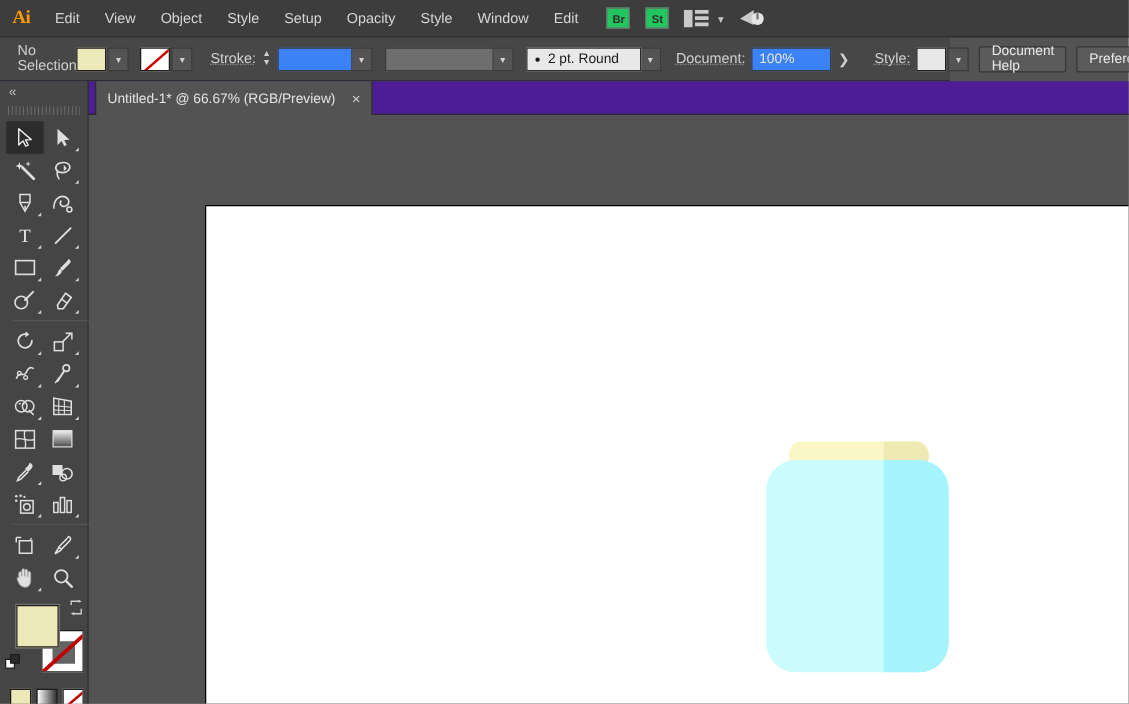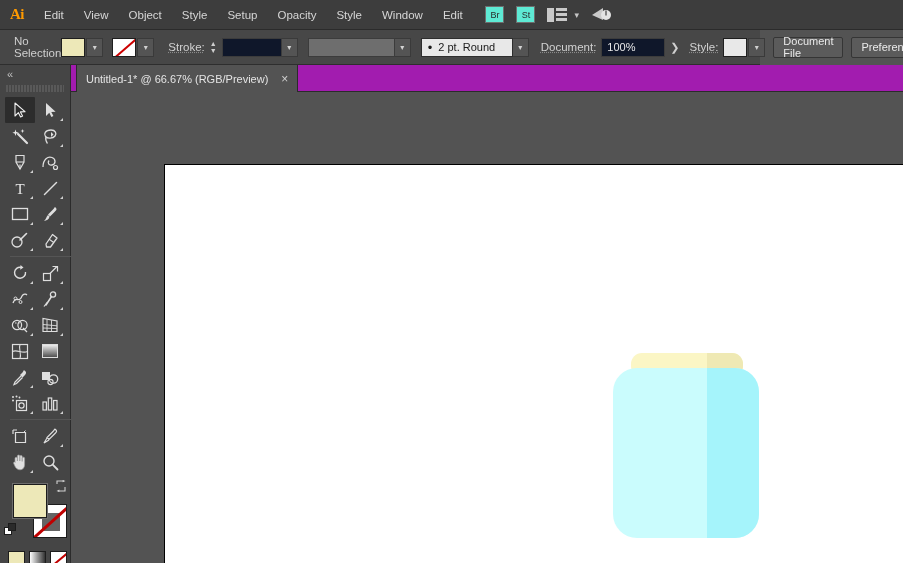--- a/index.html
+++ b/index.html
@@ -27,22 +27,22 @@
     font-family:"Liberation Serif", serif;
     letter-spacing:-0.5px;
   }
   .menu-item {
     padding:0 10px; height:30px; line-height:30px;
     color:#d6d6d6; font-size:11.5px; cursor:default; white-space:nowrap;
   }
   .menu-right { margin-left:auto; display:flex; align-items:center; padding-right:290px; }
   .sq-btn {
     width:19px; height:17px; margin:0 6px;
-    background:#5eead4; color:#2b2b2b;
-    font-size:9px; font-weight:normal;
+    background:#22c55e; color:#2b2b2b;
+    font-size:9px; font-weight:bold;
     display:flex; align-items:center; justify-content:center;
     border:1px solid #6e6e6e;
   }
   .arrange-ico { width:22px; height:16px; margin-left:6px; display:flex; align-items:center; }
   .chev { font-size:9px; color:#c6c6c6; margin-left:5px; }
   .stock-ico { margin-left:12px; width:22px; height:18px; display:flex; align-items:center; }
 
   
   .controlbar {
     position:absolute; top:30px; left:0; width:760px; height:35px;
@@ -70,37 +70,37 @@
   .none-swatch::after {
     content:""; position:absolute; left:-4px; top:8px;
     width:34px; height:2.4px; background:#cc0000;
     transform:rotate(-41deg);
   }
   .lbl { font-size:11.5px; color:#d2d2d2; text-decoration:underline dotted #8a8a8a; }
   .stepper { width:11px; height:19px; display:flex; flex-direction:column;
     justify-content:center; align-items:center; margin:0 3px; }
   .stepper span { font-size:7px; line-height:7px; color:#cfcfcf; }
   .field {
-    height:19px; background:#0f172a; border:1px solid #3c3c3c;
+    height:19px; background:#3b82f6; border:1px solid #3c3c3c;
     display:flex; align-items:center; padding:0 5px; color:#e8e8e8; font-size:11px;
   }
   .field-white { background:#e8e8e8; color:#1a1a1a; border:1px solid #2e2e2e; }
   .drop-arrow { width:16px; height:19px; background:#545454;
     display:flex; align-items:center; justify-content:center;
     font-size:8px; color:#d4d4d4; border:1px solid #3a3a3a; border-left:none; }
   .btn {
     height:21px; background:#5b5b5b; border:1px solid #353535;
     border-radius:2px; padding:0 9px; color:#eaeaea; font-size:11px;
     display:flex; align-items:center; margin-left:8px;
   }
 
   
   .tabbar {
     position:absolute; top:65px; left:0; width:903px; height:27px;
-    background:#a21caf; border-bottom:1px solid #2b2b2b;
+    background:#4c1d95; border-bottom:1px solid #2b2b2b;
   }
   .doc-tab {
     position:absolute; left:76px; top:0; height:27px;
     background:#535353;
     display:flex; align-items:center; padding:0 9px;
     border-right:1px solid #2b2b2b; border-left:1px solid #2b2b2b;
   }
   .doc-tab-title { font-size:11px; color:#e4e4e4; }
   .doc-tab-close { margin-left:13px; font-size:12px; color:#d0d0d0; line-height:1; }
 
@@ -249,27 +249,27 @@
       </div>
       <div class="drop-arrow">▾</div>
     </div>
 
     <div style="margin-left:12px;display:flex;align-items:center;">
       <span class="lbl">Document:</span>
       <div class="field" style="width:64px;margin-left:5px;">100%</div>
       <span style="margin-left:5px;font-size:11px;color:#d0d0d0;">❯</span>
     </div>
 
-    <div style="margin-left:10px;display:flex;align-items:center;">
+    <div style="margin-left:20px;display:flex;align-items:center;">
       <span class="lbl">Style:</span>
       <div class="swatch-box" style="background:#e8e8e8;margin-left:5px;"></div>
       <div class="swatch-drop">▾</div>
     </div>
 
-    <div class="btn">Document File</div>
+    <div class="btn">Document Help</div>
     <div class="btn">Preferences</div>
   </div>
 
   <div class="tabbar">
     <div class="doc-tab">
       <span class="doc-tab-title">Untitled-1* @ 66.67% (RGB/Preview)</span>
       <span class="doc-tab-close">×</span>
     </div>
   </div>
 

